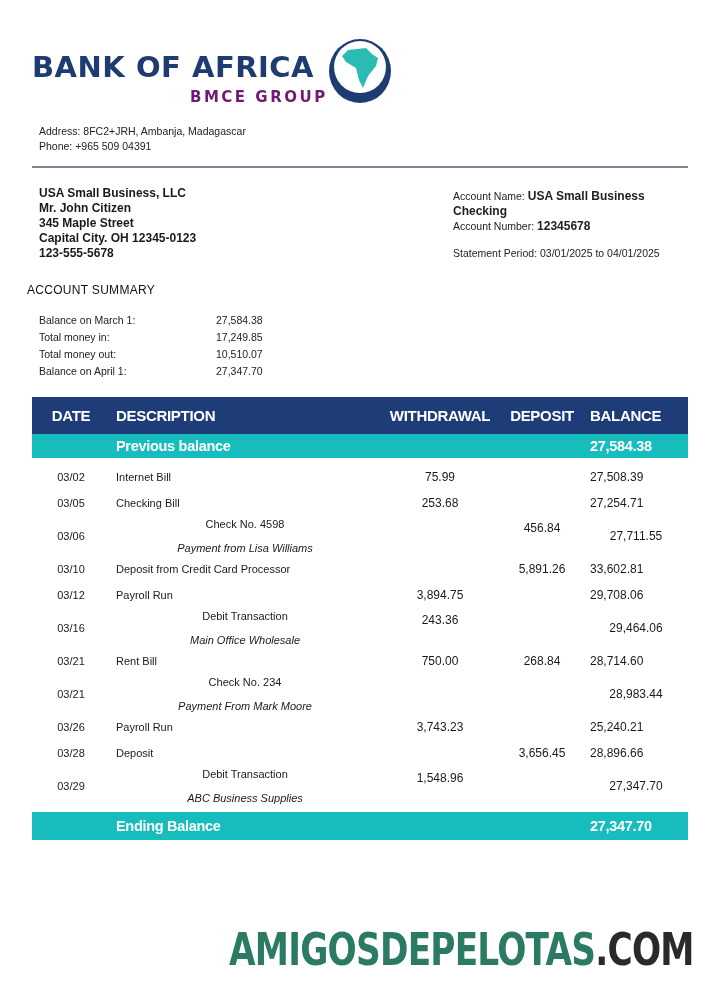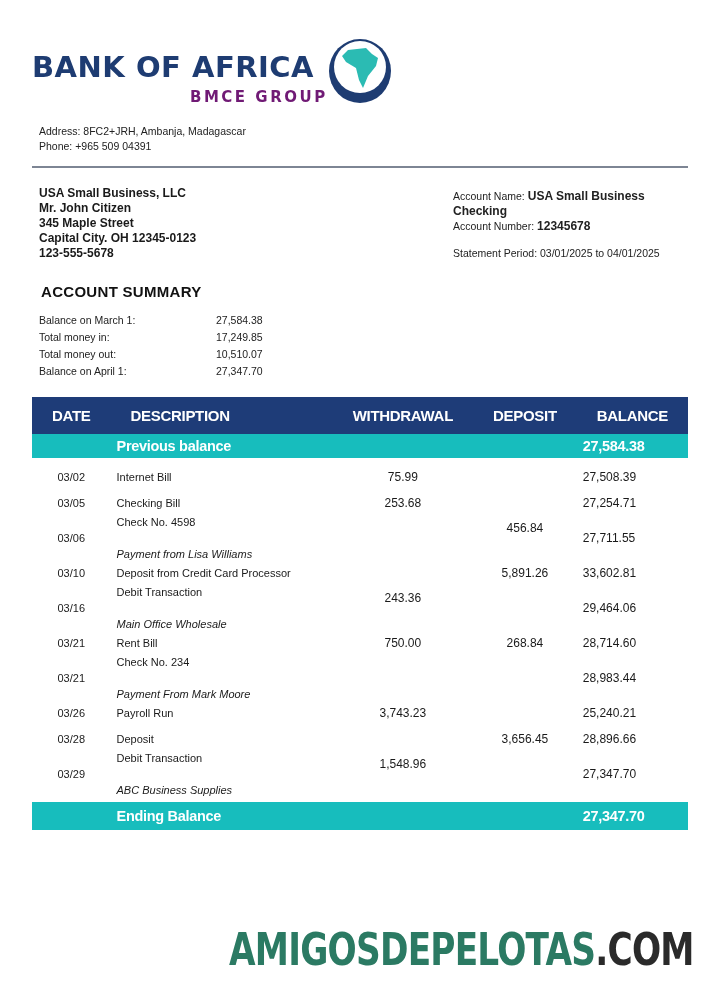--- a/index.html
+++ b/index.html
@@ -12,41 +12,41 @@
     .logo-mark { position: absolute; left: 294px; top: 0; width: 68px; height: 70px; }
 
     .bank-contact { position: absolute; left: 39px; top: 124px; font-size: 10.5px; line-height: 15px; color: #222; }
     .divider { position: absolute; left: 32px; top: 166px; width: 656px; height: 2px; background: #7d8594; }
 
     .customer { position: absolute; left: 39px; top: 186px; font-weight: bold; font-size: 12px; line-height: 15px; color: #1a1a1a; }
     .account-info { position: absolute; left: 453px; top: 189px; width: 230px; font-size: 10.5px; line-height: 15px; color: #222; }
     .account-info b { font-size: 12px; }
     .account-info .period { margin-top: 12px; }
 
-    .summary-title { position: absolute; left: 41px; top: 283px; font-size: 15px; font-weight: bold; letter-spacing: 0.3px; color: #111; }
+    .summary-title { position: absolute; left: 27px; top: 283px; font-size: 12px; font-weight: normal; letter-spacing: 0.3px; color: #111; }
     .summary { position: absolute; left: 39px; top: 312px; font-size: 10.5px; line-height: 17px; color: #222; }
     .summary .row { display: flex; }
     .summary .lbl { width: 177px; }
 
     .txn { position: absolute; left: 32px; top: 397px; width: 656px; border-collapse: collapse; font-size: 11px; }
-    .txn th { background: #1e3c78; color: #fff; font-weight: bold; font-size: 15px; height: 37px; text-align: left; padding: 0 20px; font-family: "Liberation Sans", sans-serif; letter-spacing: -0.3px; }
+    .txn th { background: #1e3c78; color: #fff; font-weight: bold; font-size: 15px; height: 37px; text-align: left; padding: 0 6px; font-family: "Liberation Sans", sans-serif; letter-spacing: -0.3px; }
     .txn .teal td { background: #17bdbd; color: #fff; font-weight: bold; font-size: 14.5px; height: 24px; letter-spacing: -0.3px; }
     .txn td { padding: 0 6px; vertical-align: middle; color: #1a1a1a; }
     .c-date { width: 78px; text-align: center !important; }
     .c-desc { width: 270px; }
     .c-wd { width: 120px; text-align: center !important; }
     .c-dep { width: 84px; text-align: center !important; }
     .c-bal { width: 104px; text-align: left; }
     .txn tr.r1 td { height: 26px; }
-    .txn tr.r2 td { height: 40px; }
+    .txn tr.r2 td { height: 40px; text-align: center; }
     .txn td.date { font-size: 11px; }
     .txn td.amt { font-size: 12px; }
     .txn tr.r2 td.top { vertical-align: top; padding-top: 5px; margin-top: 30px; }
     .desc-main { display: block; font-size: 11px; }
-    .desc-sub { display: block; font-style: italic; font-size: 11px; margin-top: 20px; }
+    .desc-sub { display: block; font-style: italic; font-size: 11px; margin-top: 12px; }
     .spacer td { height: 6px; }
 
     .watermark { position: absolute; right: 26px; top: 924px; font-family: "DejaVu Sans", sans-serif; font-weight: bold; font-size: 44px; letter-spacing: -1px; transform: scaleX(0.78); transform-origin: right top; white-space: nowrap; }
     .wm-green { color: #2b7a63; }
     .wm-dark { color: #2a2a2a; }
   </style>
 </head>
 <body>
 
 <div class="logo">
@@ -152,20 +152,29 @@
     </tr>
     <tr class="r1">
       <td class="c-date date">03/10</td>
       <td>
           <span class="desc-main">Deposit from Credit Card Processor</span>
         </td>
       <td class="c-wd amt"></td>
       <td class="c-dep amt">5,891.26</td>
       <td class="c-bal amt">33,602.81</td>
     </tr>
+    <tr class="r1">
+      <td class="c-date date">03/12</td>
+      <td>
+          <span class="desc-main">Payroll Run</span>
+        </td>
+      <td class="c-wd amt">3,894.75</td>
+      <td class="c-dep amt"></td>
+      <td class="c-bal amt">29,708.06</td>
+    </tr>
     <tr class="r2">
       <td class="c-date date">03/16</td>
       <td>
           <span class="desc-main">Debit Transaction</span>
           <span class="desc-sub">Main Office Wholesale</span>
         </td>
       <td class="c-wd amt top">243.36</td>
       <td class="c-dep amt top"></td>
       <td class="c-bal amt">29,464.06</td>
     </tr>

